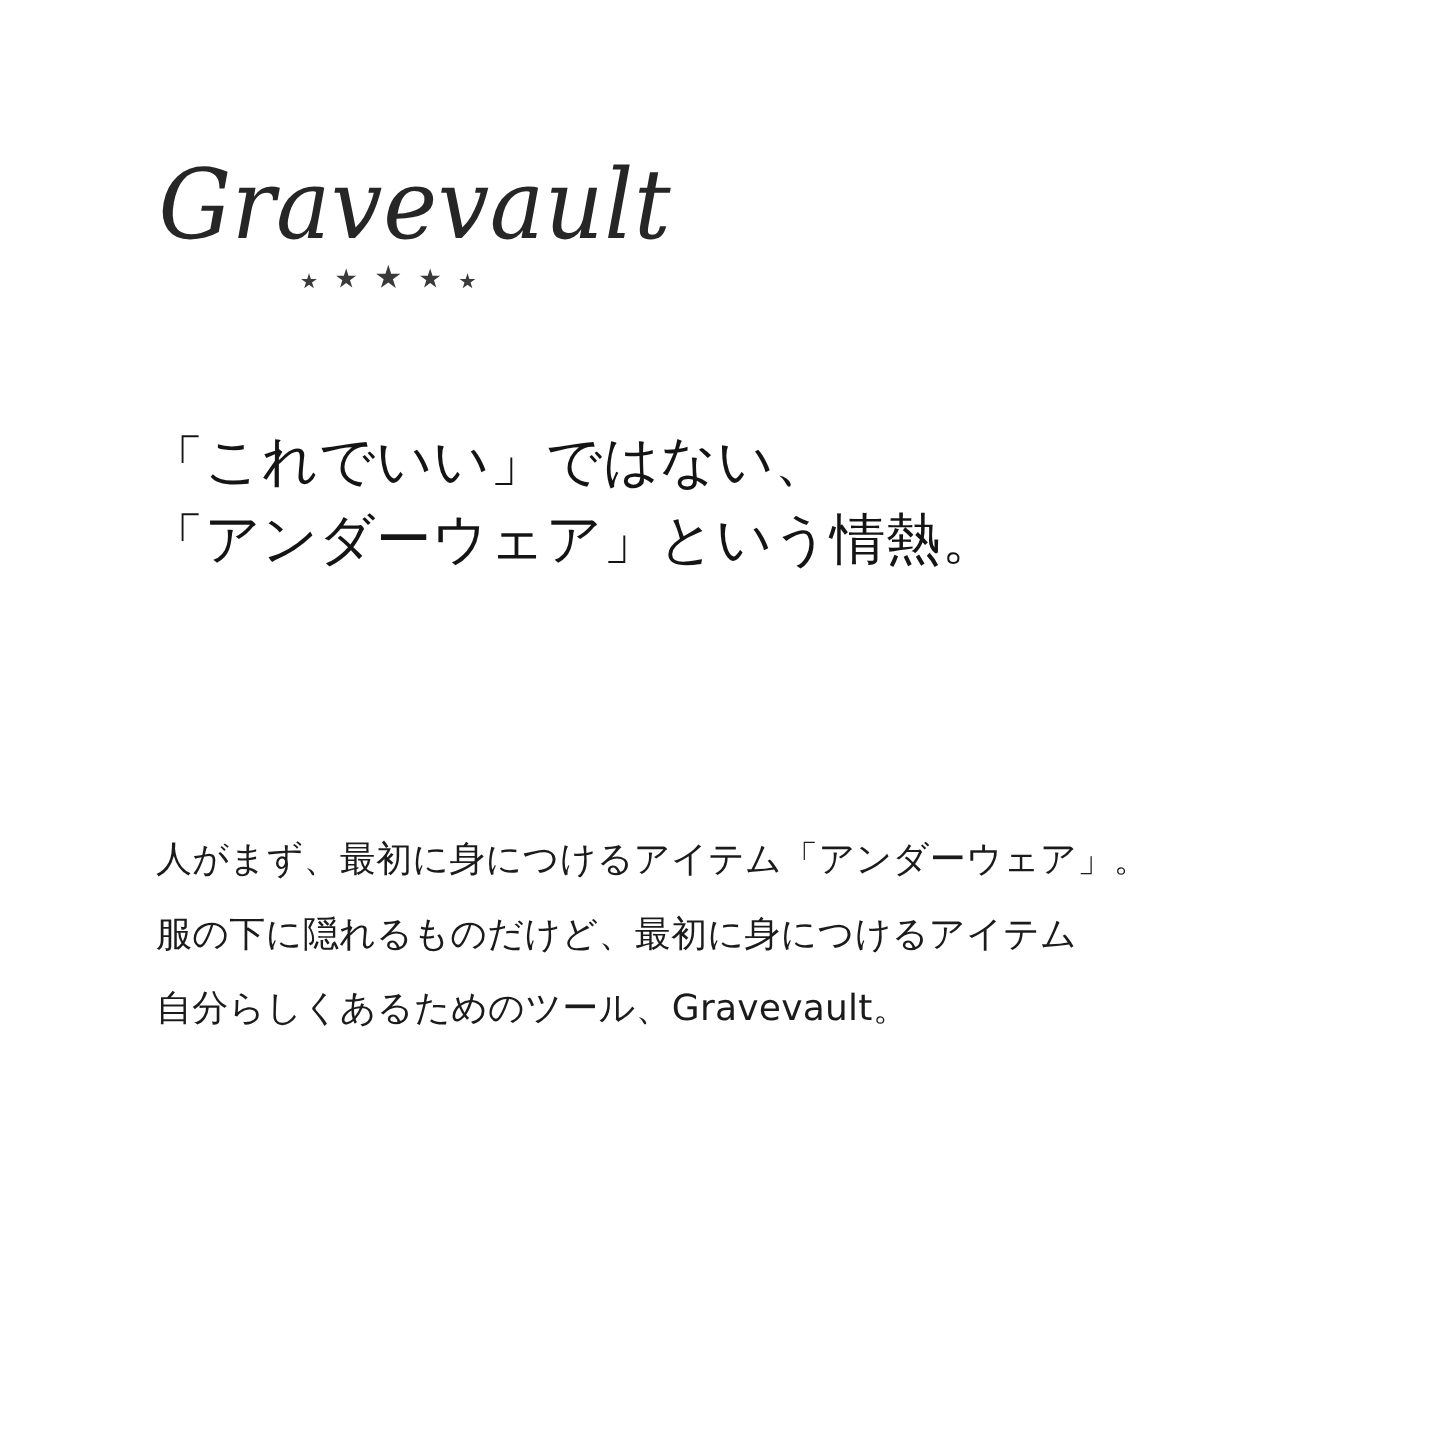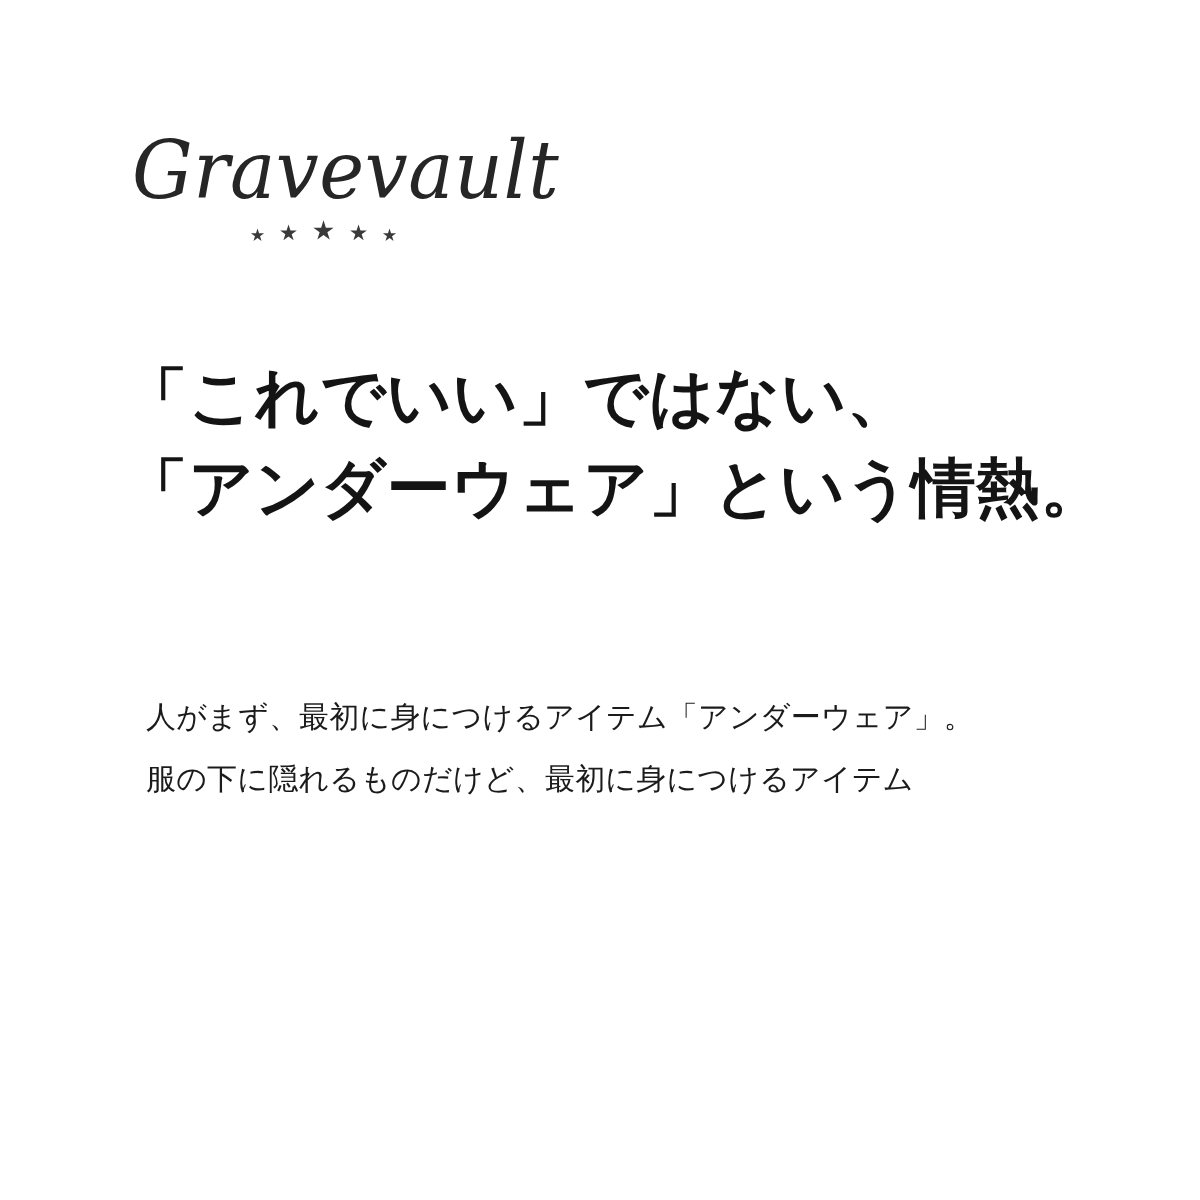--- a/index.html
+++ b/index.html
@@ -63,32 +63,32 @@
 
   
   .headline {
     position: absolute;
     left: 124px;
     top: 352px;
     width: 1010px;
   }
   .headline-line {
     font-family: "DejaVu Serif", "Liberation Serif", serif;
-    font-weight: 700;
-    font-size: 64px;
+    font-weight: 400;
+    font-size: 46px;
     line-height: 1.42;
     letter-spacing: 0.5px;
     color: #141414;
     white-space: nowrap;
   }
 
   
   .body-copy {
     position: absolute;
-    left: 146px;
+    left: 130px;
     top: 686px;
     width: 1000px;
   }
   .body-line {
     font-family: "DejaVu Sans", "Liberation Sans", sans-serif;
     font-weight: 400;
     font-size: 30px;
     line-height: 2.07;
     letter-spacing: 0.2px;
     color: #1b1b1b;
@@ -112,15 +112,16 @@
   </div>
 
   <div class="headline">
     <div class="headline-line">「これでいい」ではない、</div>
     <div class="headline-line">「アンダーウェア」という情熱。</div>
   </div>
 
   <div class="body-copy">
     <div class="body-line">人がまず、最初に身につけるアイテム「アンダーウェア」。</div>
     <div class="body-line">服の下に隠れるものだけど、最初に身につけるアイテム</div>
+    <div class="body-line">自分らしくあるためのツール、Gravevault。</div>
   </div>
 
 </div>
 
 </body></html>

